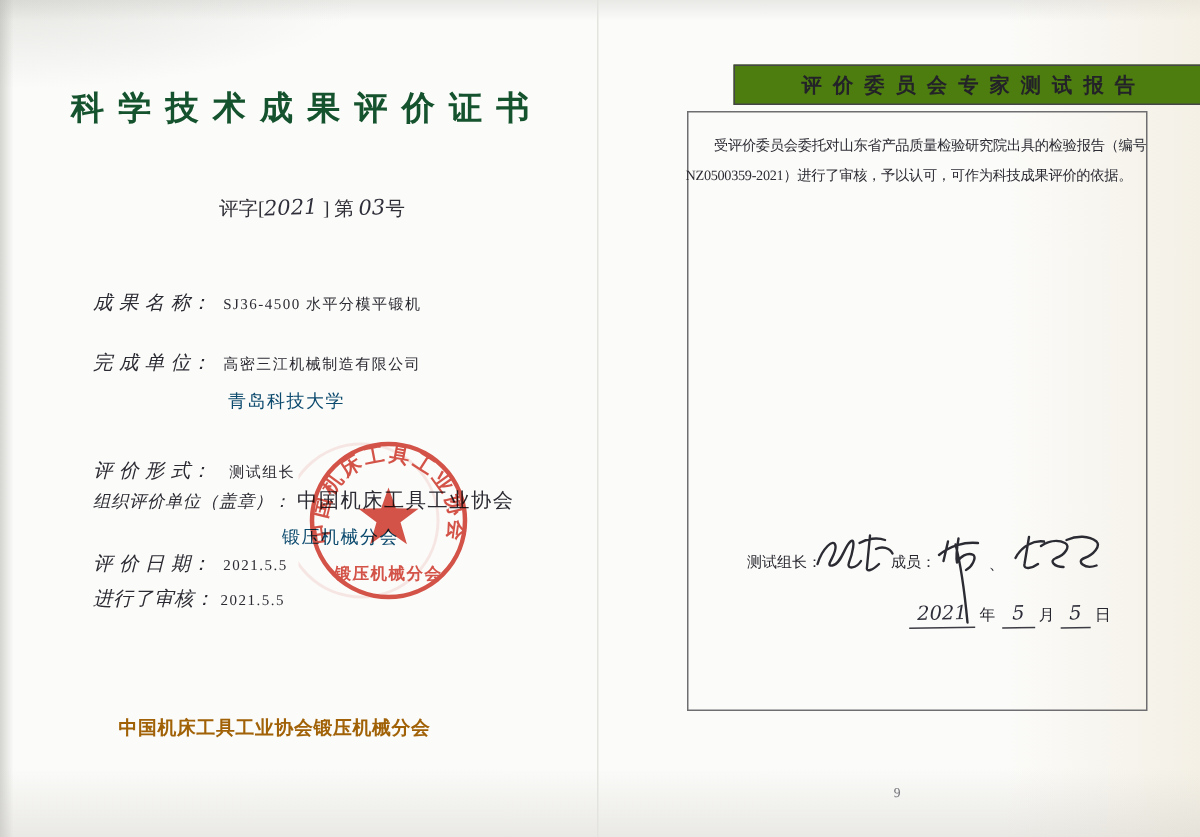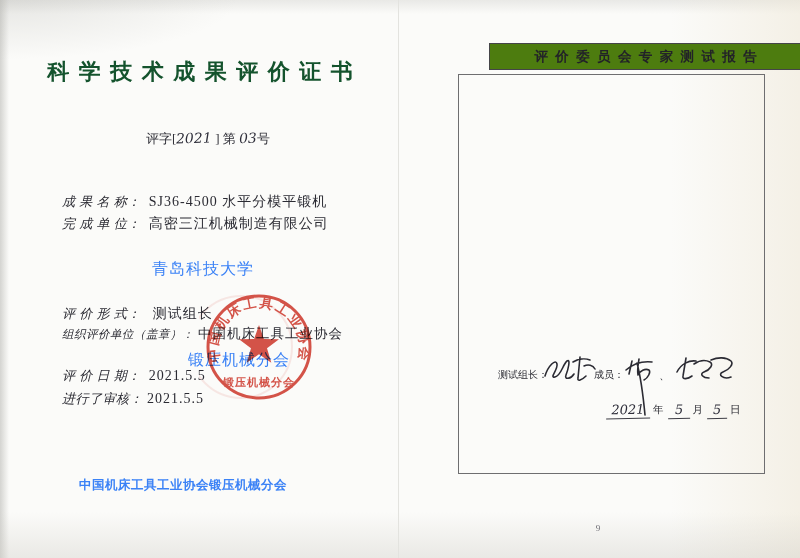--- a/index.html
+++ b/index.html
@@ -29,27 +29,27 @@
                 text-align:center; font-size:22px; font-weight:700;
                 letter-spacing:2px; color:#14532d; }
   .doc-no { position:absolute; left:40px; top:130px; width:336px; text-align:center;
             font-size:13px; color:#2e2e36; }
   .hw { font-style:italic; font-family:"DejaVu Serif","Liberation Serif",serif;
         color:#2e2e3a; display:inline-block; transform:rotate(-2deg); }
   .doc-no .hw { font-size:14px; }
 
   .crow { position:absolute; left:62px; white-space:nowrap; font-size:13px; color:#2b2b33; }
   .crow .lbl { letter-spacing:0.5px;font-style:italic; }
-  .crow .val { font-size:14px; letter-spacing:1px; margin-left:8px; }
+  .crow .val { font-size:10px; letter-spacing:1px; margin-left:8px; }
   .crow-small { font-size:11.5px; }
   .crow-small .val { font-size:13.5px; margin-left:4px; }
-  .cont-line { position:absolute; white-space:nowrap; font-size:16px; letter-spacing:1px; color:#3b82f6; }
+  .cont-line { position:absolute; white-space:nowrap; font-size:12px; letter-spacing:1px; color:#0c4a6e; }
 
   .cert-footer { position:absolute; left:20px; top:477px; width:326px; text-align:center;
-                 font-size:12.5px; font-weight:700; letter-spacing:0.5px; color:#3b82f6; }
+                 font-size:12.5px; font-weight:700; letter-spacing:0.5px; color:#a16207; }
 
   .stamp { position:absolute; left:199px; top:287px; width:120px; height:120px;
            mix-blend-mode:multiply; opacity:.88; }
 
   
   .rep-header { position:absolute; left:454px; top:43px; width:315px; height:27px;
                 border:1.5px solid #454548; display:flex; align-items:center; justify-content:center;
                 background:#4d7c0f;margin-left:35px; }
   .rep-header .t { font-size:13.5px; font-weight:700; letter-spacing:2px; color:#222228; }
   .rep-box { position:absolute; left:458px; top:74px; width:307px; height:400px;
@@ -82,21 +82,21 @@
 <div class="edge-bottom"></div>
 <div class="fold-line"></div>
 
 <div class="cert-title">科 学 技 术 成 果 评 价 证 书</div>
 
 <div class="doc-no"><span>评字[</span><span class="hw">2021</span><span> ] 第 </span><span class="hw">03</span><span>号</span></div>
 
 <div class="crow" style="top:193px">
   <span class="lbl">成 果 名 称：</span><span class="val">SJ36-4500 水平分模平锻机</span>
 </div>
-<div class="crow" style="top:215px">
+<div class="crow" style="top:233px">
   <span class="lbl">完 成 单 位：</span><span class="val">高密三江机械制造有限公司</span>
 </div>
 <div class="cont-line" style="left:152px; top:259px">青岛科技大学</div>
 
 <div class="crow" style="top:305px">
   <span class="lbl">评 价 形 式：</span><span class="val" style="margin-left:12px">测试组长</span>
 </div>
 <div class="crow crow-small" style="top:325px">
   <span class="lbl">组织评价单位（盖章）：</span><span class="val">中国机床工具工业协会</span>
 </div>
@@ -121,20 +121,22 @@
   <polygon fill="#d23c30" points="60,38 64.9,51.9 80,52.2 68,61.2 72.3,75.8 60,67.2 47.7,75.8 52,61.2 40,52.2 55.1,51.9"></polygon>
   <text x="60" y="99" text-anchor="middle" font-size="11" fill="#d23c30" font-weight="700" letter-spacing="1">锻压机械分会</text>
 </svg>
 
 <div class="rep-header">
   <span class="t">评 价 委 员 会 专 家 测 试 报 告</span>
 </div>
 <div class="rep-box"></div>
 
 <div class="rep-body">
+  <div class="l1">受评价委员会委托对山东省产品质量检验研究院出具的检验报告（编号</div>
+  <div class="l2">NZ0500359-2021）进行了审核，予以认可，可作为科技成果评价的依据。</div>
 </div>
 
 <div class="sig-label" style="left:498px; top:368px">测试组长：</div>
 <div class="sig-label" style="left:594px; top:368px">成员：</div>
 <div class="sig-sep" style="left:659px; top:368px">、</div>
 
 <svg class="sig-ink" viewBox="0 0 200 68">
   <g fill="none" stroke="#2b2b33" stroke-width="1.6" stroke-linecap="round" stroke-linejoin="round">
     <path d="M5,24 C8,14 16,6 17,12 C18,18 9,26 15,25 C21,24 23,12 27,9 C31,6 28,18 26,23 C24,28 31,27 34,22 M33,10 C38,7 45,6 50,8 M40,5 L38,26 C37,30 42,28 46,24 M44,14 C48,12 53,13 55,17"></path>
     <path d="M86,18 C93,12 103,9 112,10 M92,9 L89,22 M99,7 C98,13 97,19 98,23 C100,19 105,16 109,18 C111,20 108,26 104,28 M97,11 C101,26 103,42 105,63"></path>

